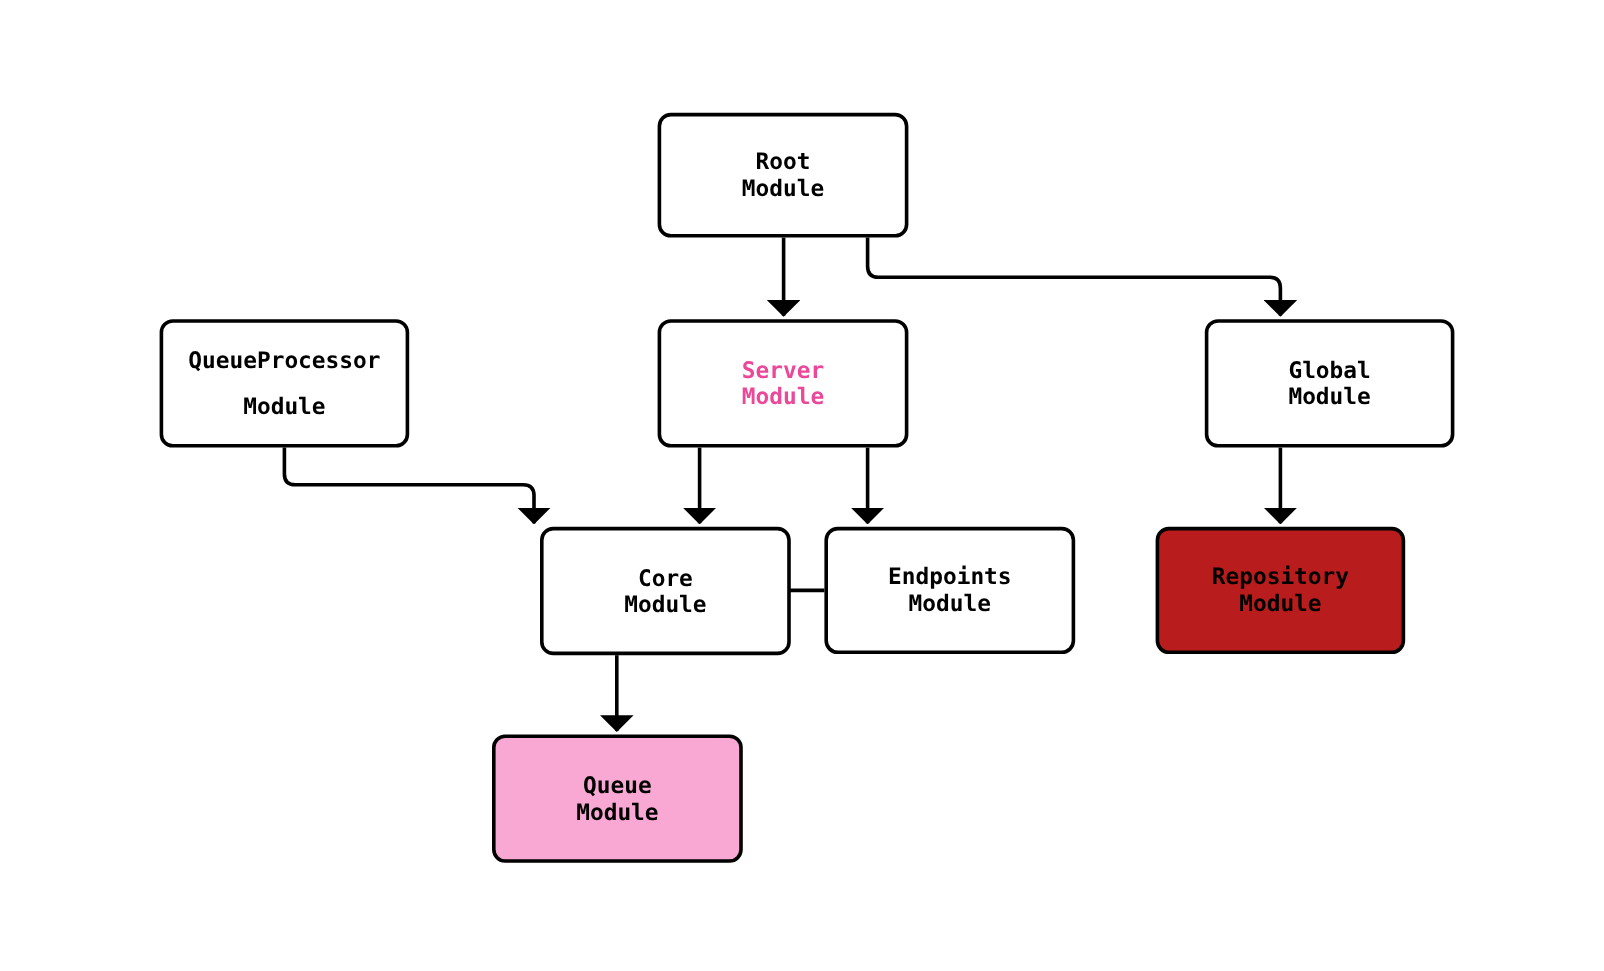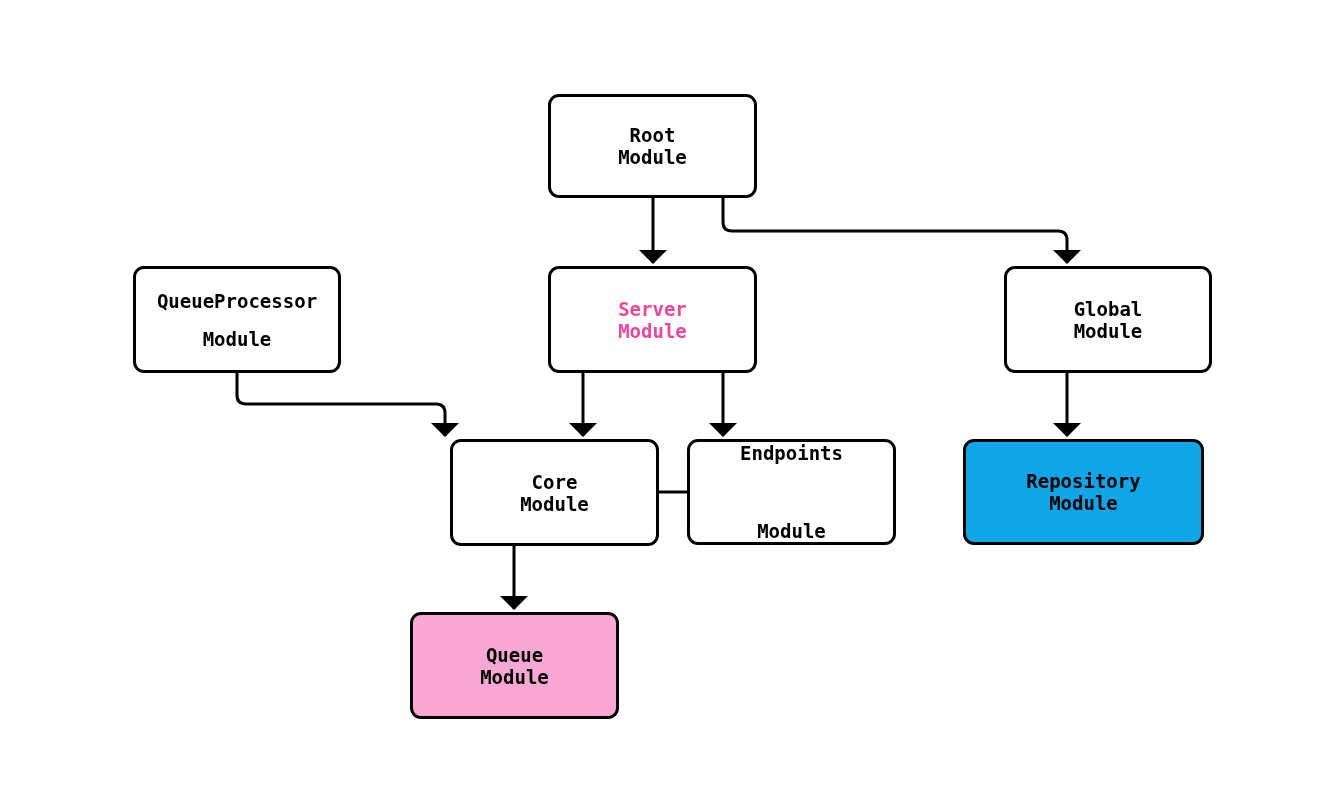--- a/index.html
+++ b/index.html
@@ -75,25 +75,25 @@
       <span>Module</span>
     </div>
     <div class="node" style="left: 963px; top: 266px; width: 208px; height: 107px; background: rgb(255, 255, 255); border-color: rgb(0, 0, 0); color: rgb(0, 0, 0); margin-left: 41px;">
       <span>Global</span>
       <span>Module</span>
     </div>
     <div class="node" style="left: 410px; top: 439px; width: 209px; height: 107px; background: rgb(255, 255, 255); border-color: rgb(0, 0, 0); color: rgb(0, 0, 0); margin-left: 40px;">
       <span>Core</span>
       <span>Module</span>
     </div>
-    <div class="node" style="left: 687px; top: 439px; width: 209px; height: 106px; background: rgb(255, 255, 255); border-color: rgb(0, 0, 0); color: rgb(0, 0, 0); justify-content: space-between;">
+    <div class="node" style="left: 687px; top: 439px; width: 209px; height: 106px; background: rgb(255, 255, 255); border-color: rgb(0, 0, 0); color: rgb(0, 0, 0);">
       <span>Endpoints</span>
       <span>Module</span>
     </div>
-    <div class="node" style="left: 963px; top: 439px; width: 241px; height: 106px; background: #0ea5e9; border-color: rgb(0, 0, 0); color: rgb(0, 0, 0);">
+    <div class="node" style="left: 963px; top: 439px; width: 208px; height: 106px; background: #b91c1c; border-color: rgb(0, 0, 0); color: rgb(0, 0, 0);">
       <span>Repository</span>
       <span>Module</span>
     </div>
     <div class="node" style="left: 410px; top: 612px; width: 209px; height: 107px; background: #f9a8d4; border-color: rgb(0, 0, 0); color: rgb(0, 0, 0);">
       <span>Queue</span>
       <span>Module</span>
     </div>
   </div>
 
 </body></html>

